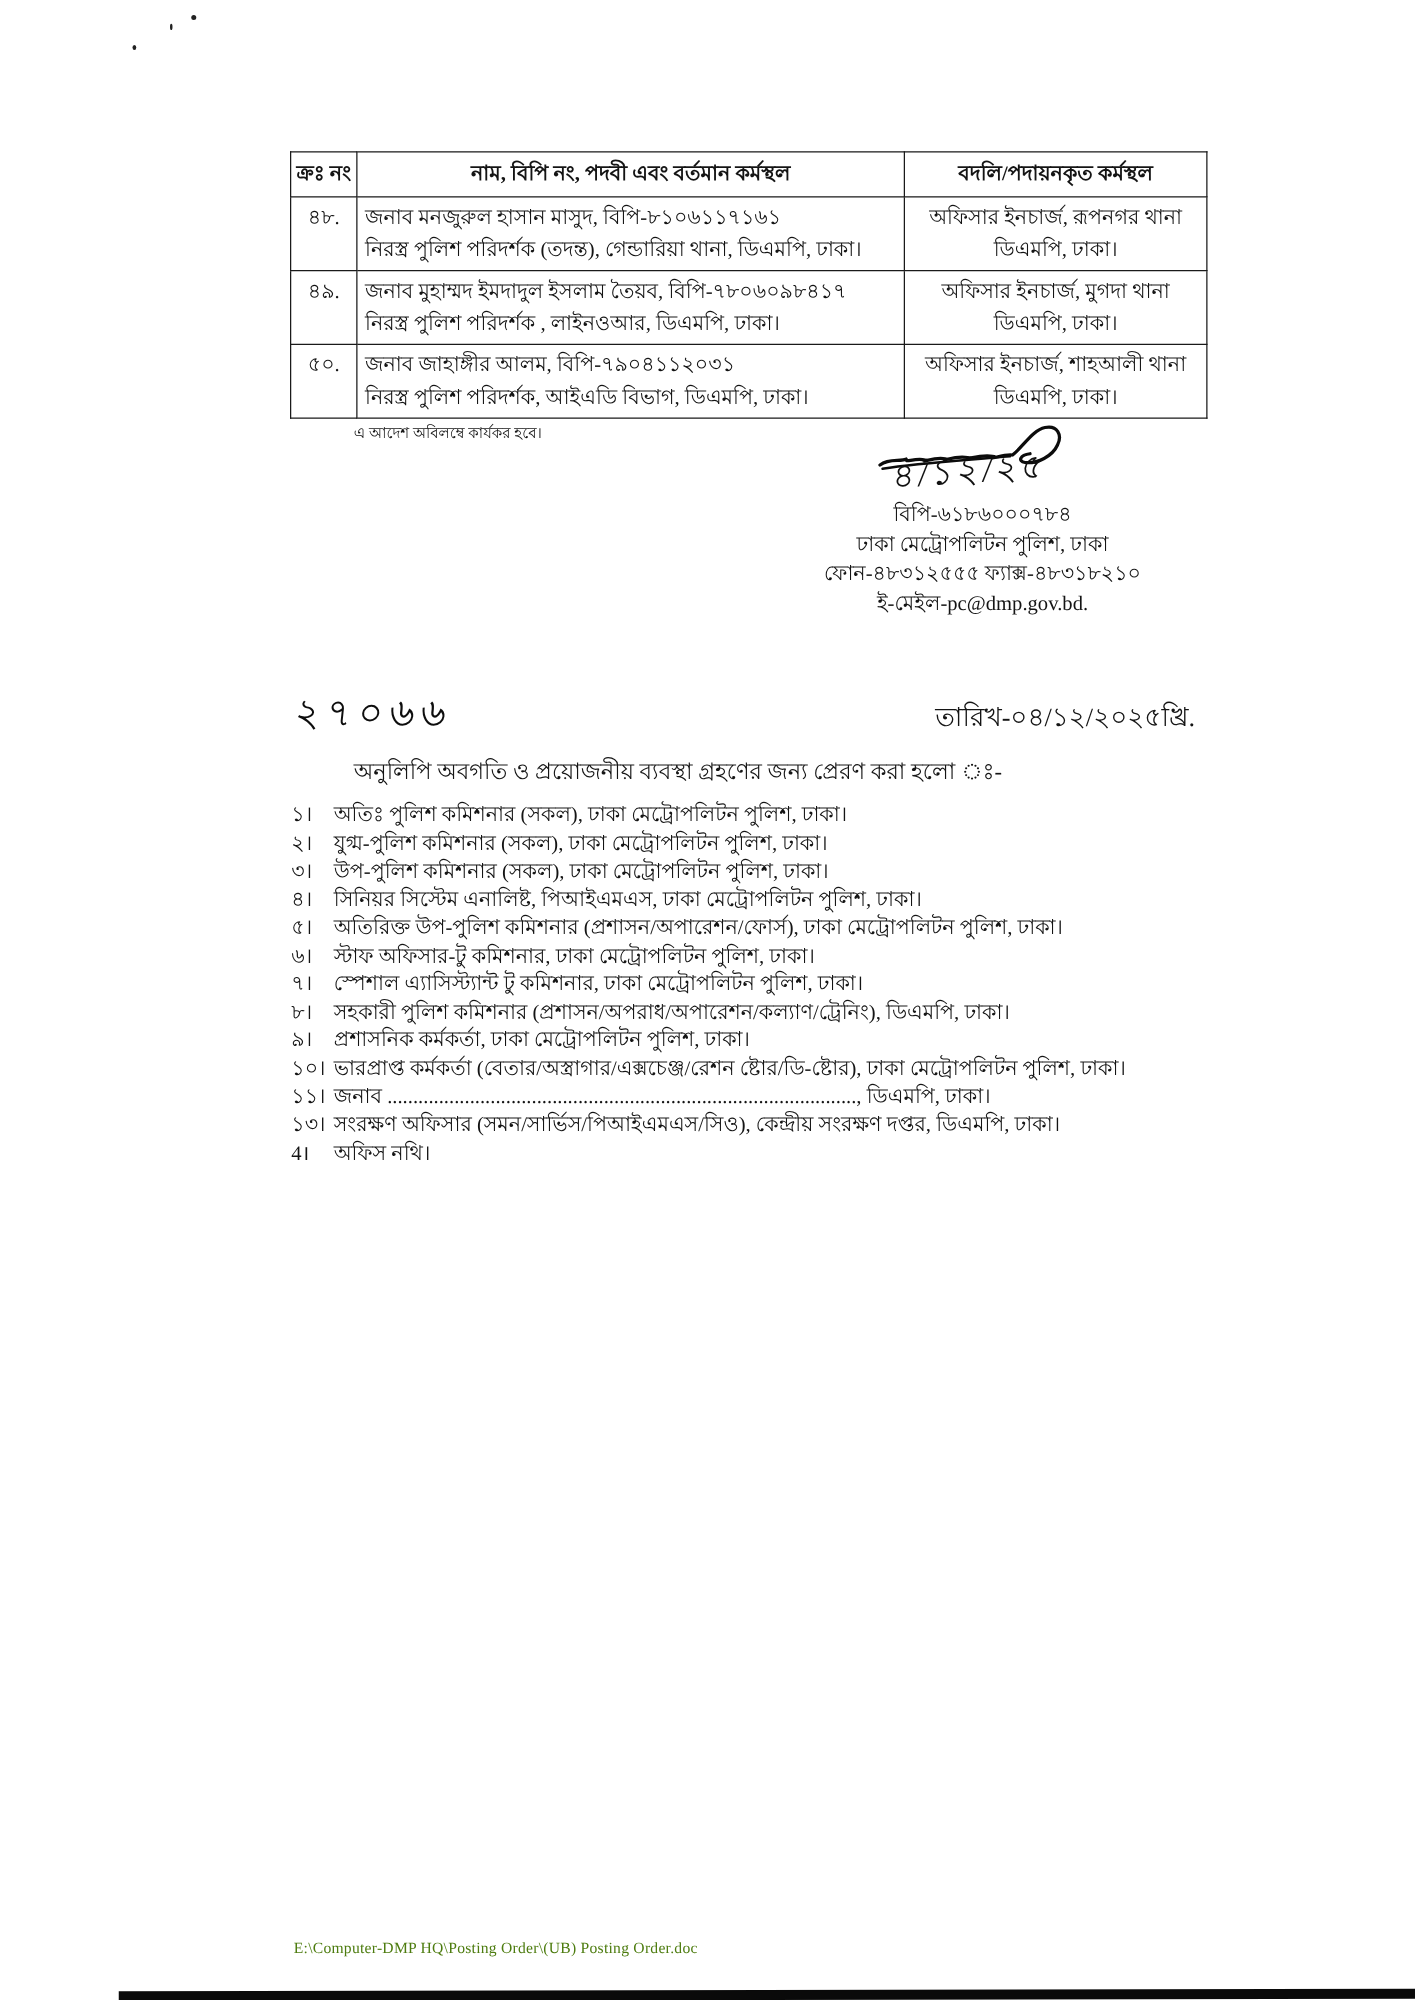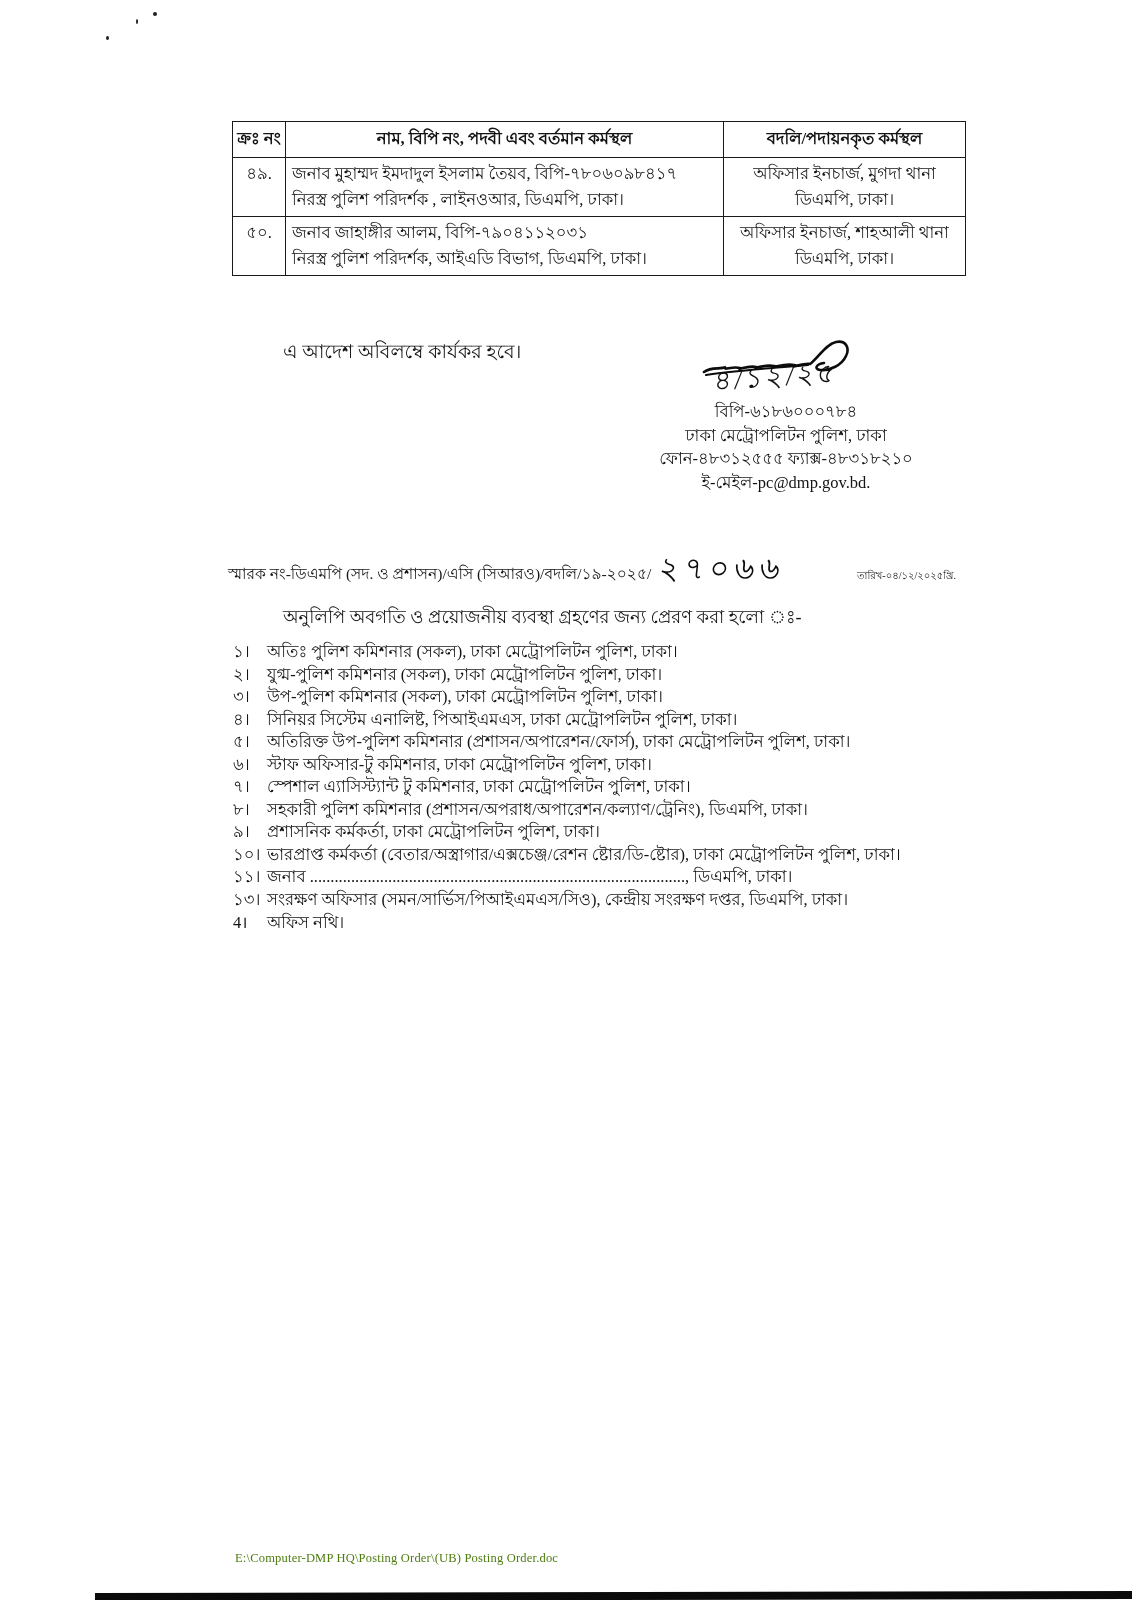--- a/index.html
+++ b/index.html
@@ -37,21 +37,21 @@
   .col-post   { width: 242px; }
   .cell-serial { text-align: center; padding-top: 6px; }
   .cell-name div { line-height: 26px; }
   .cell-post { text-align: center; }
   .cell-post div { line-height: 26px; }
   .row-48 { height: 56px; }
   .row-49 { height: 54px; }
   .row-50 { height: 48px; }
 
   
-  .order-note { position: absolute; left: 283px; top: 337px; font-size: 19px; }
+  .order-note { position: absolute; left: 283px; top: 337px; font-size: 12px; }
 
   .sig-block {
     position: absolute; left: 618px; top: 338px; width: 336px;
     text-align: center; font-size: 16.5px; line-height: 23.5px;
   }
   .sig-scribble { position: relative; height: 62px; }
   .sig-scribble svg { position: absolute; left: 78px; top: 0; }
   .sig-hand-date {
     position: absolute; left: 96px; top: 28px;
     font-size: 27px; letter-spacing: 3px;
@@ -63,21 +63,21 @@
   
   .memo-row {
     position: absolute; left: 228px; top: 544px; width: 728px;
     display: flex; align-items: baseline;
   }
   .memo-ref { font-size: 15.5px; padding-top: 14px; }
   .memo-hand {
     font-size: 31px; letter-spacing: 5px; margin-left: 8px;
     transform: skewX(-6deg); color: #0d0d0d; white-space: nowrap;
   }
-  .memo-date { font-size: 10px; margin-left: auto; padding-top: 14px; white-space: nowrap; }
+  .memo-date { font-size: 21px; margin-left: auto; padding-top: 14px; white-space: nowrap; }
 
   .dist-heading { position: absolute; left: 283px; top: 603px; font-size: 18px; }
 
   .dist-list {
     position: absolute; left: 233px; top: 641px; width: 720px;
     list-style: none; font-size: 16.5px;
   }
   .dist-item { display: flex; line-height: 22.55px; }
   .dist-num { width: 34px; flex: 0 0 34px; }
   .dist-text { flex: 1; }
@@ -107,20 +107,31 @@
     <colgroup>
         <col class="col-serial">
         <col class="col-name">
         <col class="col-post">
       </colgroup>
     <tbody>
         <tr>
       <th>ক্রঃ নং</th>
       <th>নাম, বিপি নং, পদবী এবং বর্তমান কর্মস্থল</th>
       <th>বদলি/পদায়নকৃত কর্মস্থল</th>
+    </tr>
+    <tr class="row-48">
+      <td class="cell-serial">৪৮.</td>
+      <td class="cell-name">
+        <div>জনাব মনজুরুল হাসান মাসুদ, বিপি-৮১০৬১১৭১৬১</div>
+        <div>নিরস্ত্র পুলিশ পরিদর্শক (তদন্ত), গেন্ডারিয়া থানা, ডিএমপি, ঢাকা।</div>
+      </td>
+      <td class="cell-post">
+        <div>অফিসার ইনচার্জ, রূপনগর থানা</div>
+        <div>ডিএমপি, ঢাকা।</div>
+      </td>
     </tr>
     <tr class="row-49">
       <td class="cell-serial">৪৯.</td>
       <td class="cell-name">
         <div>জনাব মুহাম্মদ ইমদাদুল ইসলাম তৈয়ব, বিপি-৭৮০৬০৯৮৪১৭</div>
         <div>নিরস্ত্র পুলিশ পরিদর্শক , লাইনওআর, ডিএমপি, ঢাকা।</div>
       </td>
       <td class="cell-post">
         <div>অফিসার ইনচার্জ, মুগদা থানা</div>
         <div>ডিএমপি, ঢাকা।</div>
@@ -151,21 +162,20 @@
       </svg>
       <div class="sig-hand-date">৪/১২/২৫</div>
     </div>
     <div class="sig-line">বিপি-৬১৮৬০০০৭৮৪</div>
     <div class="sig-line">ঢাকা মেট্রোপলিটন পুলিশ, ঢাকা</div>
     <div class="sig-line">ফোন-৪৮৩১২৫৫৫ ফ্যাক্স-৪৮৩১৮২১০</div>
     <div class="sig-line">ই-মেইল-pc@dmp.gov.bd.</div>
   </div>
 
   <div class="memo-row">
-    <span class="memo-ref">স্মারক নং-ডিএমপি (সদ. ও প্রশাসন)/এসি (সিআরও)/বদলি/১৯-২০২৫/</span>
     <span class="memo-hand">২৭০৬৬</span>
     <span class="memo-date">তারিখ-০৪/১২/২০২৫খ্রি.</span>
   </div>
 
   <div class="dist-heading">অনুলিপি অবগতি ও প্রয়োজনীয় ব্যবস্থা গ্রহণের জন্য প্রেরণ করা হলো ঃ-</div>
 
   <ul class="dist-list">
     <li class="dist-item">
         <span class="dist-num">১।</span>
         <span class="dist-text">অতিঃ পুলিশ কমিশনার (সকল), ঢাকা মেট্রোপলিটন পুলিশ, ঢাকা।</span>

